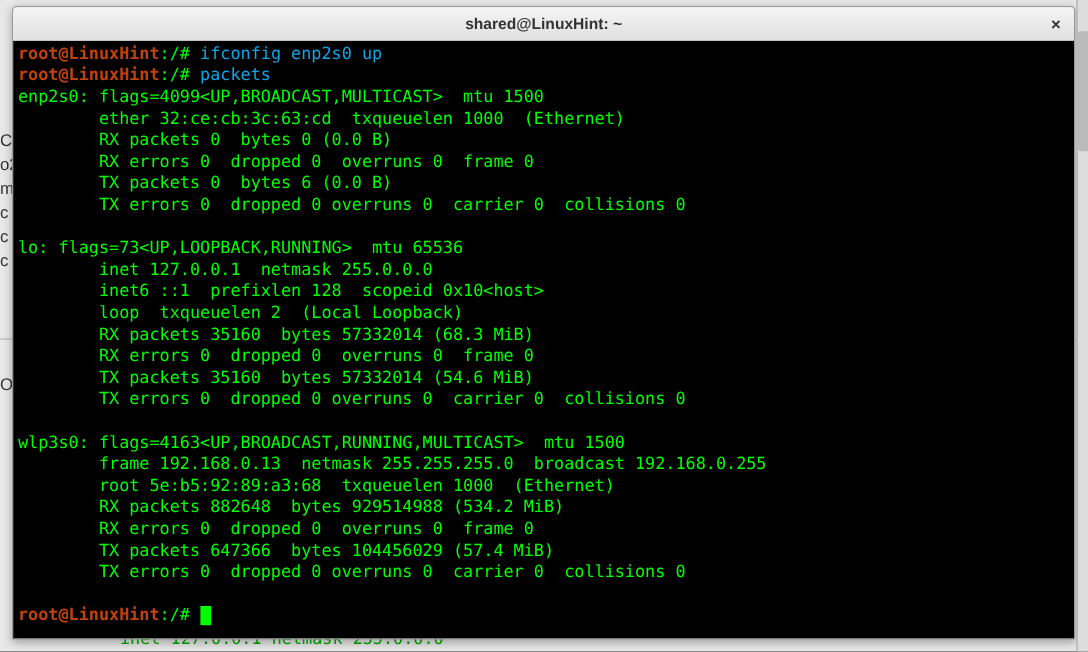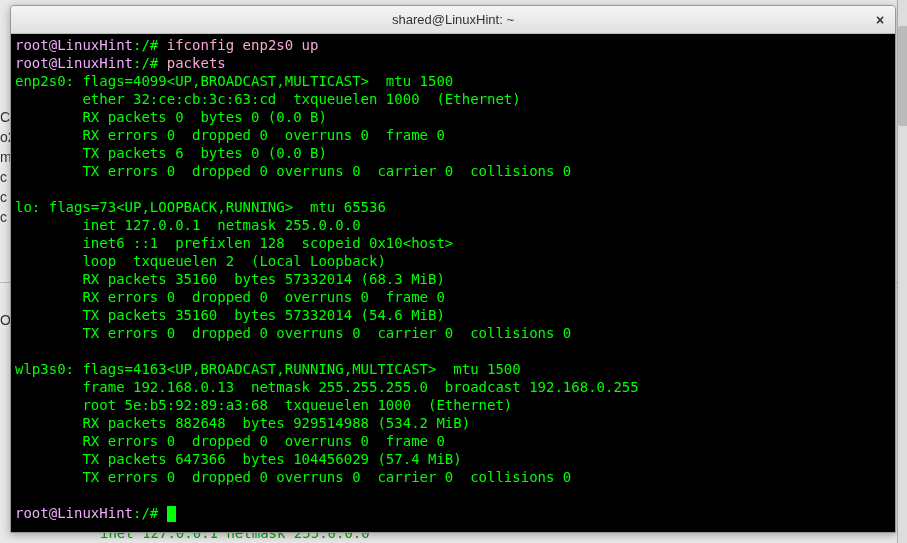--- a/index.html
+++ b/index.html
@@ -68,21 +68,21 @@
       border-bottom: 1px solid #bbb;
       display: flex;
       align-items: center;
       justify-content: center;
       position: relative;
       border-radius: 4px 4px 0 0;
     }
     .titlebar-title {
       font-family: sans-serif;
       font-size: 13px;
-      font-weight: normal;
+      font-weight: bold;
       color: #333;
     }
     .close-btn {
       position: absolute;
       right: 6px;
       top: 50%;
       transform: translateY(-50%);
       width: 18px;
       height: 18px;
       display: flex;
@@ -99,27 +99,28 @@
       background: #000;
       color: #00ff00;
       padding: 2px 4px;
       font-size: 14px;
       line-height: 18px;
       overflow: hidden;
       white-space: pre;
       font-family: "DejaVu Sans Mono", "Courier New", monospace;
     }
     .prompt-user {
-      color: #f0abfc;
+      color: #c2410c;
+      font-weight: bold;
     }
     .prompt-path {
       color: #00ff00;
     }
     .cmd {
-      color: #f9a8d4;
+      color: #0ea5e9;
       text-align: center;
     }
     .cursor {
       display: inline-block;
       width: 9px;
       height: 16px;
       background: #00ff00;
       vertical-align: middle;
     }
     .scrollbar-right {
@@ -159,21 +160,21 @@
   <div class="titlebar">
     <span class="titlebar-title">shared@LinuxHint: ~</span>
     <span class="close-btn">×</span>
   </div>
   <div class="terminal-body"><span class="prompt-user">root@LinuxHint</span><span class="prompt-path">:/# </span><span class="cmd">ifconfig enp2s0 up</span>
 <span class="prompt-user">root@LinuxHint</span><span class="prompt-path">:/# </span><span class="cmd">packets</span>
 <span>enp2s0: flags=4099&lt;UP,BROADCAST,MULTICAST&gt;  mtu 1500</span>
 <span>        ether 32:ce:cb:3c:63:cd  txqueuelen 1000  (Ethernet)</span>
 <span>        RX packets 0  bytes 0 (0.0 B)</span>
 <span>        RX errors 0  dropped 0  overruns 0  frame 0</span>
-<span>        TX packets 6  bytes 0 (0.0 B)</span>
+<span>        TX packets 0  bytes 6 (0.0 B)</span>
 <span>        TX errors 0  dropped 0 overruns 0  carrier 0  collisions 0</span>
 
 <span>lo: flags=73&lt;UP,LOOPBACK,RUNNING&gt;  mtu 65536</span>
 <span>        inet 127.0.0.1  netmask 255.0.0.0</span>
 <span>        inet6 ::1  prefixlen 128  scopeid 0x10&lt;host&gt;</span>
 <span>        loop  txqueuelen 2  (Local Loopback)</span>
 <span>        RX packets 35160  bytes 57332014 (68.3 MiB)</span>
 <span>        RX errors 0  dropped 0  overruns 0  frame 0</span>
 <span>        TX packets 35160  bytes 57332014 (54.6 MiB)</span>
 <span>        TX errors 0  dropped 0 overruns 0  carrier 0  collisions 0</span>

